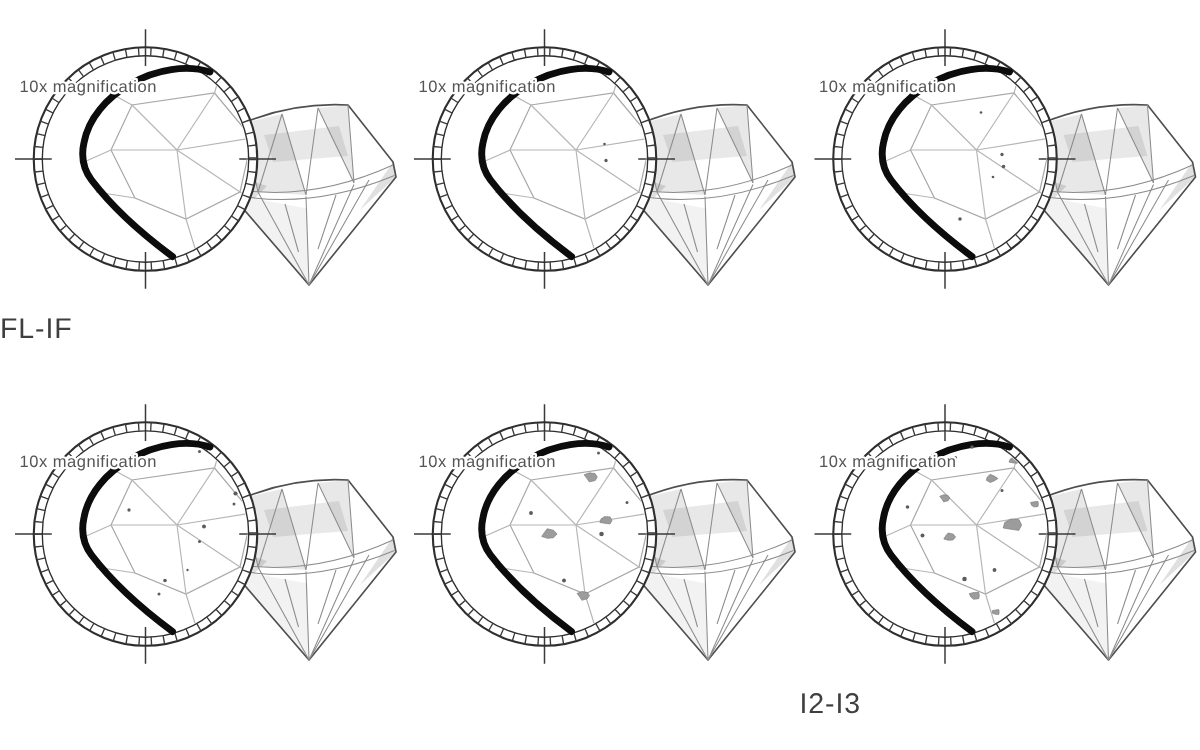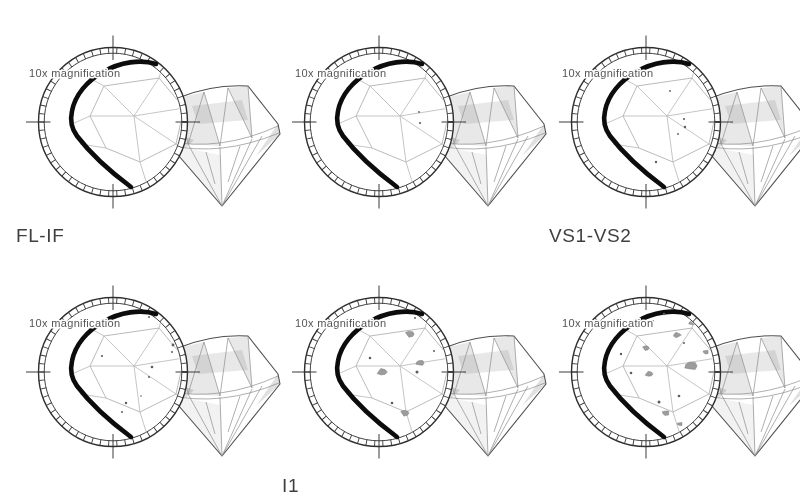--- a/index.html
+++ b/index.html
@@ -4,21 +4,21 @@
 <style>
   html,body{margin:0;padding:0;background:#ffffff;}
   .sheet{
     width:800px;height:500px;background:var(--bg,#ffffff);
     font-family:"Liberation Sans", sans-serif;
     display:grid;
     grid-template-columns:266px 267px 267px;
     grid-template-rows:250px 250px;
     overflow:hidden;
   }
-  .panel{position:relative;margin:16px;padding:0;}
+  .panel{position:relative;margin:0;padding:0;}
   .panel-svg{position:absolute;left:0;top:0;width:266px;height:250px;}
   .grade-label{
     position:absolute;left:0;top:209px;width:100%;
     text-align:left;
     font-size:19px;letter-spacing:0.6px;
     color:var(--label-color,#3f3f3f);
   }
   .mag-label{
     font-family:"Liberation Sans", sans-serif;
     font-size:11px;letter-spacing:0.35px;
@@ -111,21 +111,20 @@
       <use href="#art-loupe"></use>
       <g class="inclusions" clip-path="url(#loupe-clip)">
           <circle cx="121" cy="75" r="0.9" class="dot" fill="#5c5c5c"></circle>
           <circle cx="135" cy="103" r="1.1" class="dot" fill="#5c5c5c"></circle>
           <circle cx="136" cy="111" r="1.2" class="dot" fill="#5c5c5c"></circle>
           <circle cx="129" cy="118" r="0.9" class="dot" fill="#5c5c5c"></circle>
           <circle cx="107" cy="146" r="1.2" class="dot" fill="#5c5c5c"></circle>
         </g>
       <text class="mag-label" x="13" y="61">10x magnification</text>
     </svg>
-    <figcaption class="grade-label">VS1-VS2</figcaption>
   </figure>
 
   <figure class="panel">
     <svg class="panel-svg" viewBox="0 0 266 250">
       <use href="#art-diamond-side"></use>
       <use href="#art-loupe"></use>
       <g class="inclusions" clip-path="url(#loupe-clip)">
           <circle cx="133" cy="51" r="1" class="dot" fill="#5c5c5c"></circle>
           <circle cx="97" cy="60" r="0.8" class="dot" fill="#5c5c5c"></circle>
           <circle cx="157" cy="79" r="1.4" class="dot" fill="#5c5c5c"></circle>
@@ -151,21 +150,20 @@
           <circle cx="152" cy="85" r="1" class="dot" fill="#5c5c5c"></circle>
           <circle cx="88" cy="92" r="1.3" class="dot" fill="#5c5c5c"></circle>
           <path d="M142.0,97.0L140.7,99.3L137.3,98.9L133.9,98.3L134.7,95.9L137.1,94.4L140.8,94.6Z" class="blob" fill="#9c9c9c" stroke="#757575"></path>
           <path d="M105.4,106.0L102.9,108.5L99.0,108.9L95.1,107.6L96.9,105.0L98.8,102.5L103.0,103.5Z" class="blob" fill="#9c9c9c" stroke="#757575"></path>
           <circle cx="135" cy="106" r="1.5" class="dot" fill="#5c5c5c"></circle>
           <circle cx="110" cy="137" r="1.3" class="dot" fill="#5c5c5c"></circle>
           <path d="M127.0,147.0L125.5,149.2L121.9,150.2L120.4,147.9L118.7,145.6L122.1,144.3L125.5,144.9Z" class="blob" fill="#9c9c9c" stroke="#757575"></path>
         </g>
       <text class="mag-label" x="13" y="61">10x magnification</text>
     </svg>
-    <figcaption class="grade-label">I1</figcaption>
   </figure>
 
   <figure class="panel">
     <svg class="panel-svg" viewBox="0 0 266 250">
       <use href="#art-diamond-side"></use>
       <use href="#art-loupe"></use>
       <g class="inclusions" clip-path="url(#loupe-clip)">
           <circle cx="104" cy="55" r="1" class="dot" fill="#5c5c5c"></circle>
           <path d="M146.2,57.0L145.2,58.9L142.5,58.6L139.7,58.1L140.4,56.1L142.3,54.9L145.2,55.1Z" class="blob" fill="#9c9c9c" stroke="#757575"></path>
           <circle cx="115" cy="48" r="1.2" class="dot" fill="#5c5c5c"></circle>
@@ -177,15 +175,16 @@
           <path d="M148.1,100.0L146.2,103.6L141.0,102.9L135.8,102.0L136.8,98.3L140.7,96.1L146.3,96.4Z" class="blob" fill="#9c9c9c" stroke="#757575"></path>
           <path d="M104.1,108.0L102.3,110.0L99.2,110.2L96.2,109.3L97.5,107.2L99.1,105.3L102.4,106.0Z" class="blob" fill="#9c9c9c" stroke="#757575"></path>
           <circle cx="82" cy="107" r="1.3" class="dot" fill="#5c5c5c"></circle>
           <circle cx="130" cy="130" r="1.3" class="dot" fill="#5c5c5c"></circle>
           <circle cx="110" cy="136" r="1.5" class="dot" fill="#5c5c5c"></circle>
           <path d="M119.9,147.0L119.5,149.1L116.1,149.5L114.1,147.9L113.2,145.7L116.3,145.0L119.5,144.9Z" class="blob" fill="#9c9c9c" stroke="#757575"></path>
           <path d="M133.1,158.0L132.9,159.6L130.5,159.5L128.6,158.8L128.4,157.1L130.6,156.7L132.9,156.4Z" class="blob" fill="#9c9c9c" stroke="#757575"></path>
         </g>
       <text class="mag-label" x="13" y="61">10x magnification</text>
     </svg>
+    <figcaption class="grade-label">I2-I3</figcaption>
   </figure>
 
 </div>
 
 </body></html>

